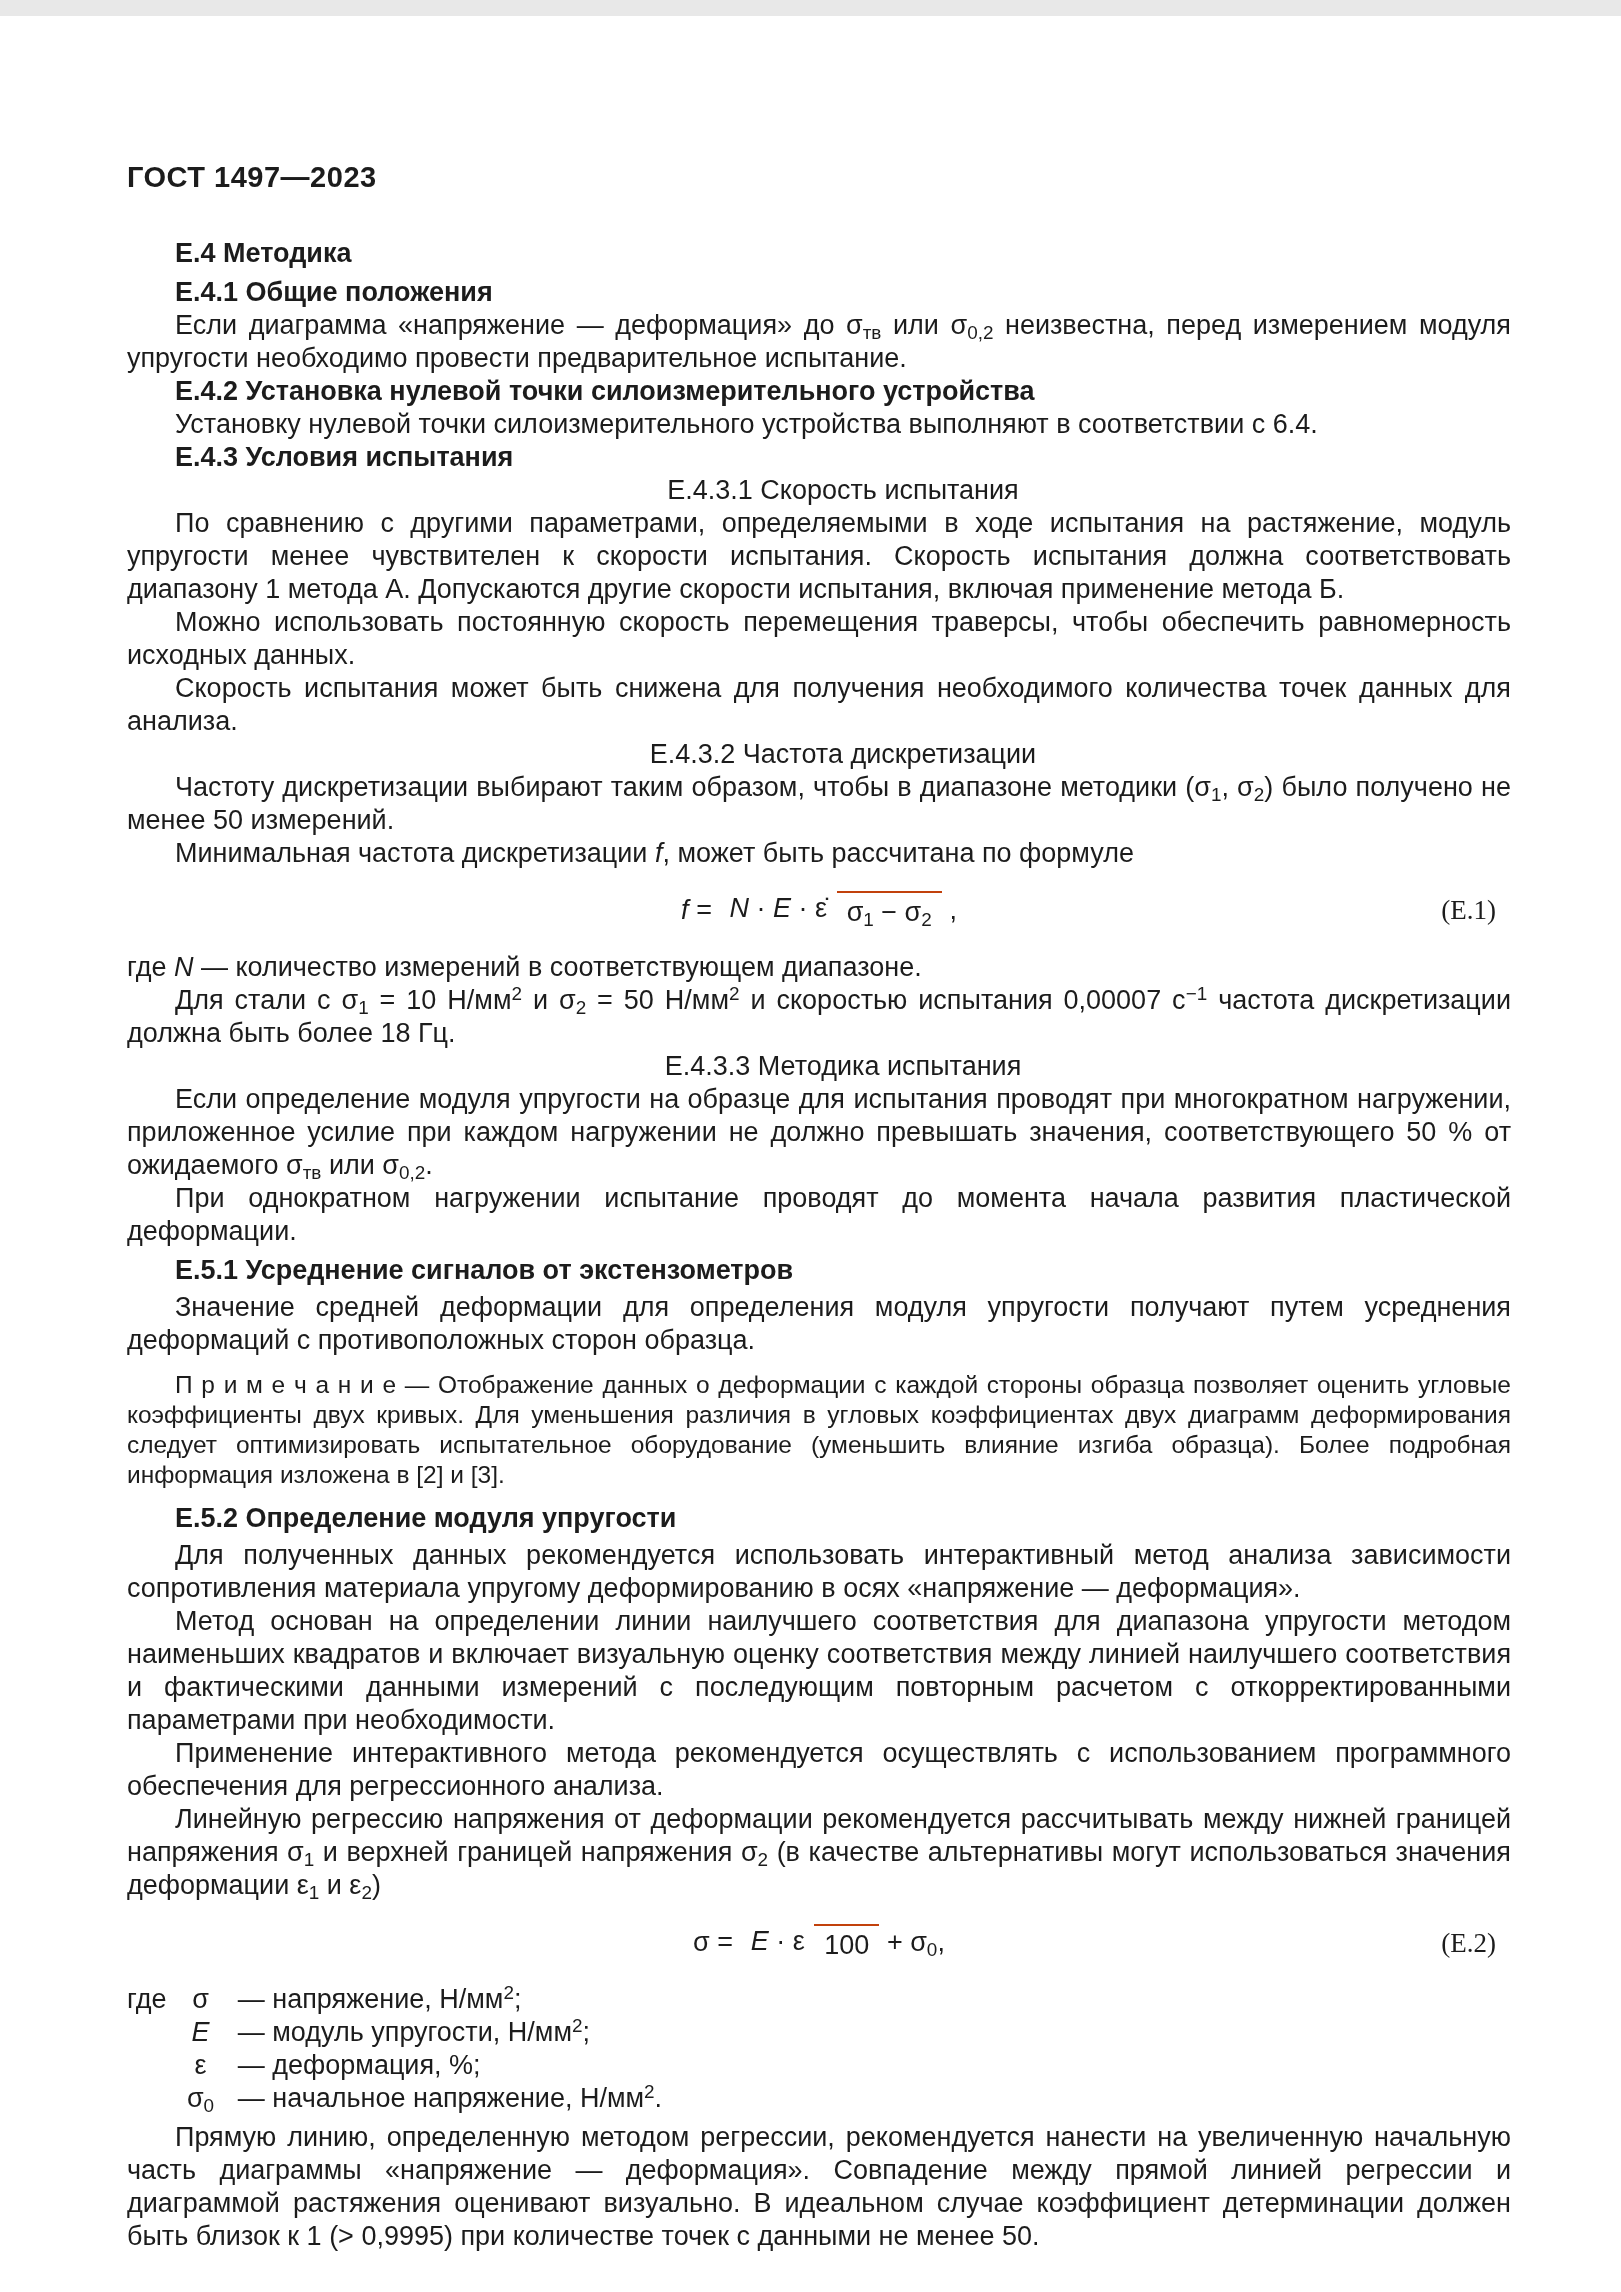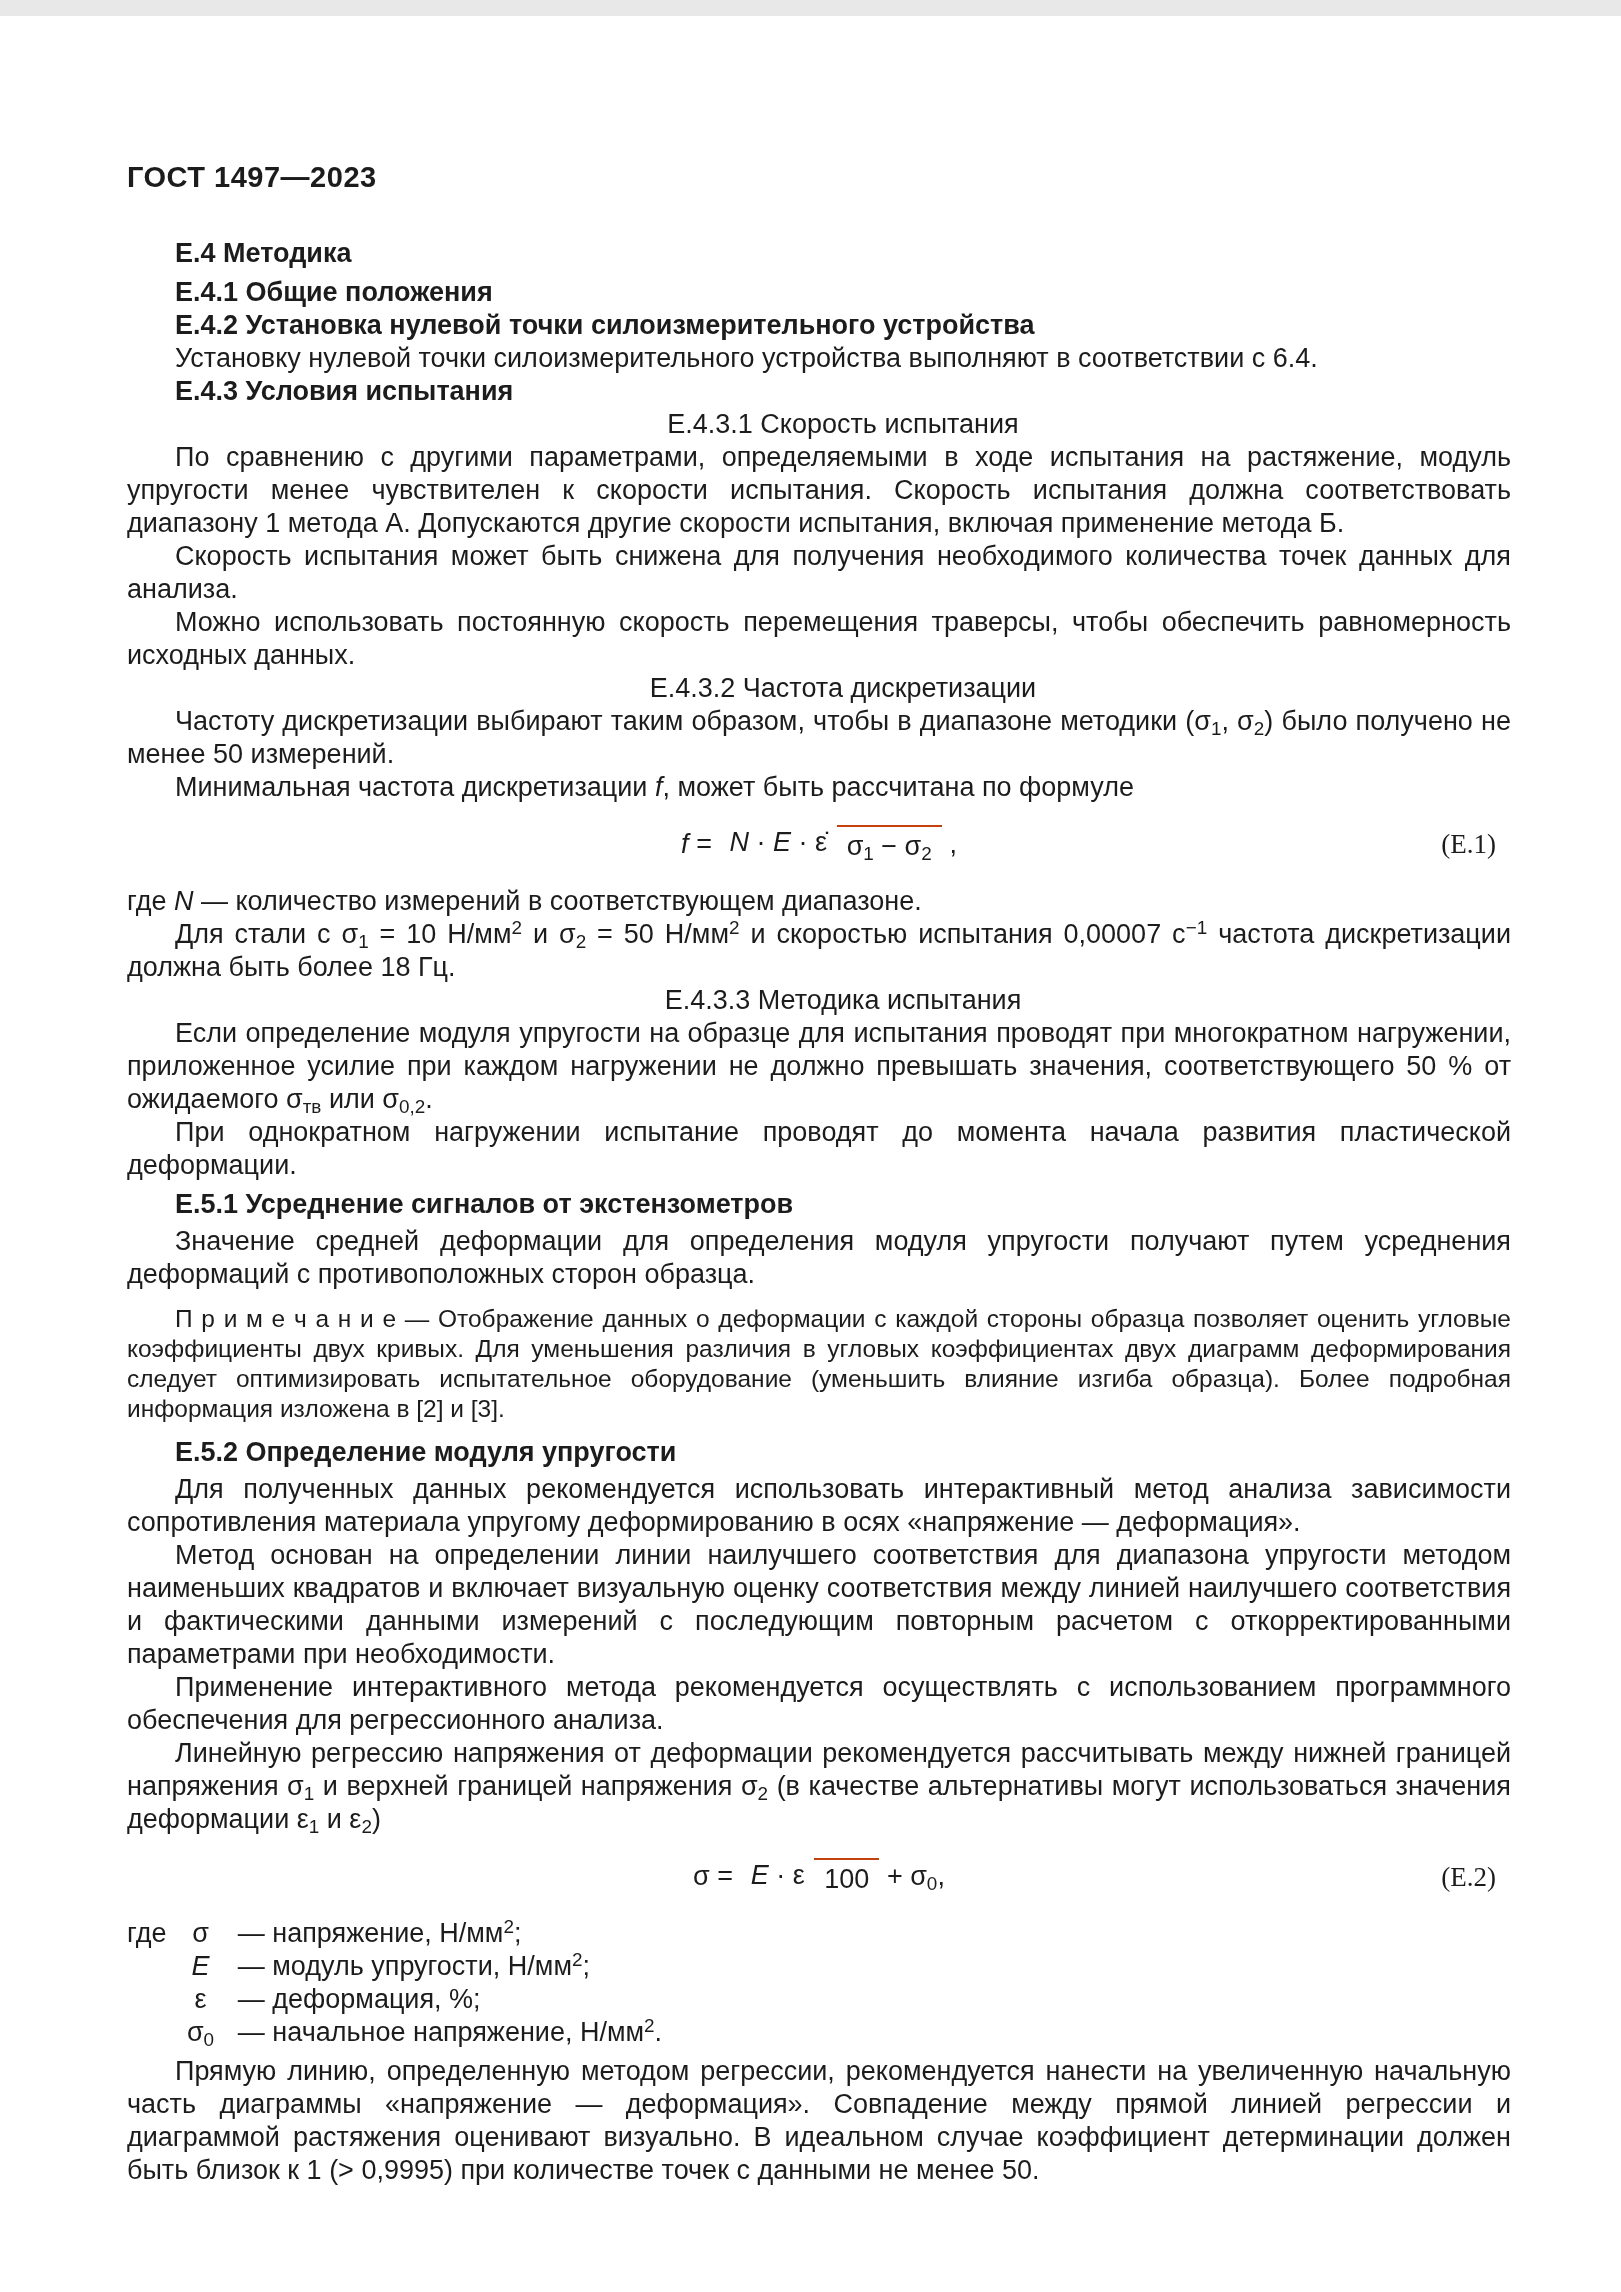--- a/index.html
+++ b/index.html
@@ -65,29 +65,30 @@
 </style>
 </head>
 <body>
 
 <div class="page">
 
   <div class="doc-header">ГОСТ 1497—2023</div>
 
   <div class="h-bold mb-sm">Е.4 Методика</div>
   <div class="h-bold mt-sm">Е.4.1 Общие положения</div>
+  <p class="body">Если диаграмма «напряжение — деформация» до σ<sub>тв</sub> или σ<sub>0,2</sub> неизвестна, перед измерением модуля упругости необходимо провести предварительное испытание.</p>
 
   <div class="h-bold">Е.4.2 Установка нулевой точки силоизмерительного устройства</div>
   <p class="body">Установку нулевой точки силоизмерительного устройства выполняют в соответствии с 6.4.</p>
 
   <div class="h-bold">Е.4.3 Условия испытания</div>
   <div class="h-plain">Е.4.3.1 Скорость испытания</div>
   <p class="body">По сравнению с другими параметрами, определяемыми в ходе испытания на растяжение, модуль упругости менее чувствителен к скорости испытания. Скорость испытания должна соответствовать диапазону 1 метода А. Допускаются другие скорости испытания, включая применение метода Б.</p>
+  <p class="body">Можно использовать постоянную скорость перемещения траверсы, чтобы обеспечить равномерность исходных данных.</p>
   <p class="body">Скорость испытания может быть снижена для получения необходимого количества точек данных для анализа.</p>
-  <p class="body">Можно использовать постоянную скорость перемещения траверсы, чтобы обеспечить равномерность исходных данных.</p>
 
   <div class="h-plain">Е.4.3.2 Частота дискретизации</div>
   <p class="body">Частоту дискретизации выбирают таким образом, чтобы в диапазоне методики (σ<sub>1</sub>, σ<sub>2</sub>) было получено не менее 50 измерений.</p>
   <p class="body">Минимальная частота дискретизации <i>f</i>, может быть рассчитана по формуле</p>
 
   <div class="formula-row">
     <span class="formula-lhs"><i>f</i> =</span>
     <span class="frac">
       <span class="num"><i>N</i> · <i>E</i> · ε̇</span>
       <span class="den">σ<sub>1</sub> − σ<sub>2</sub></span>

